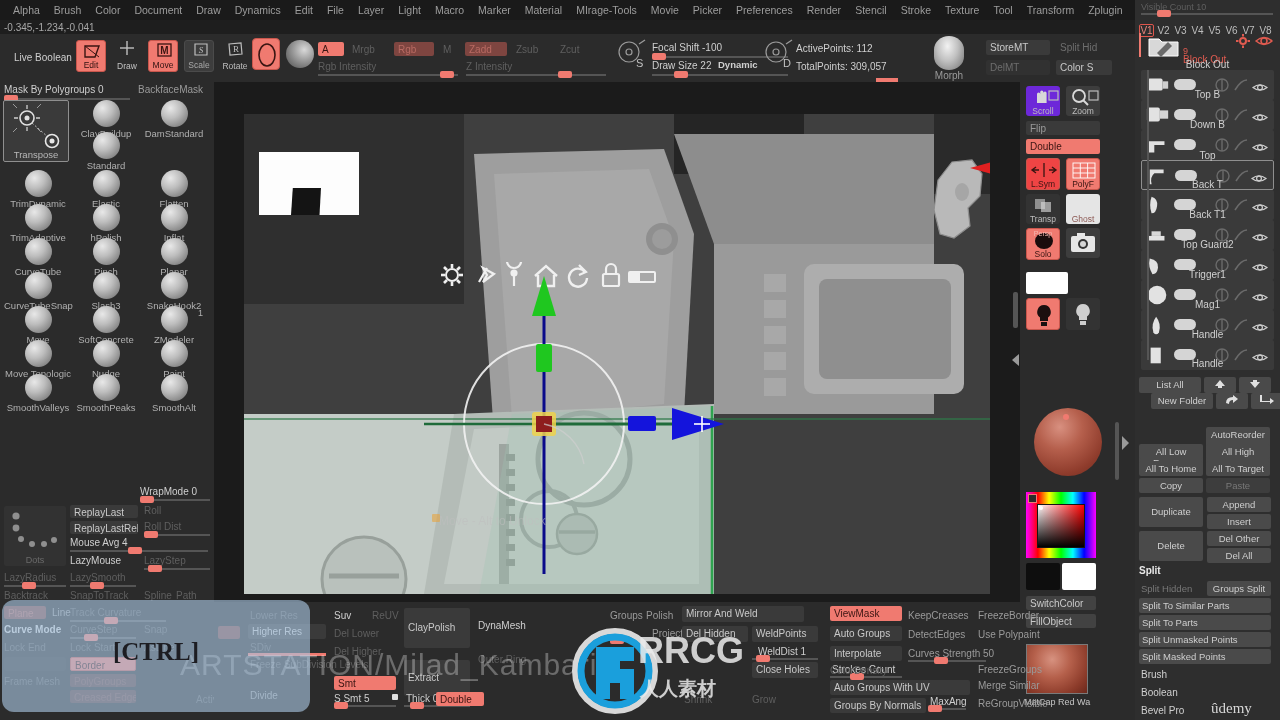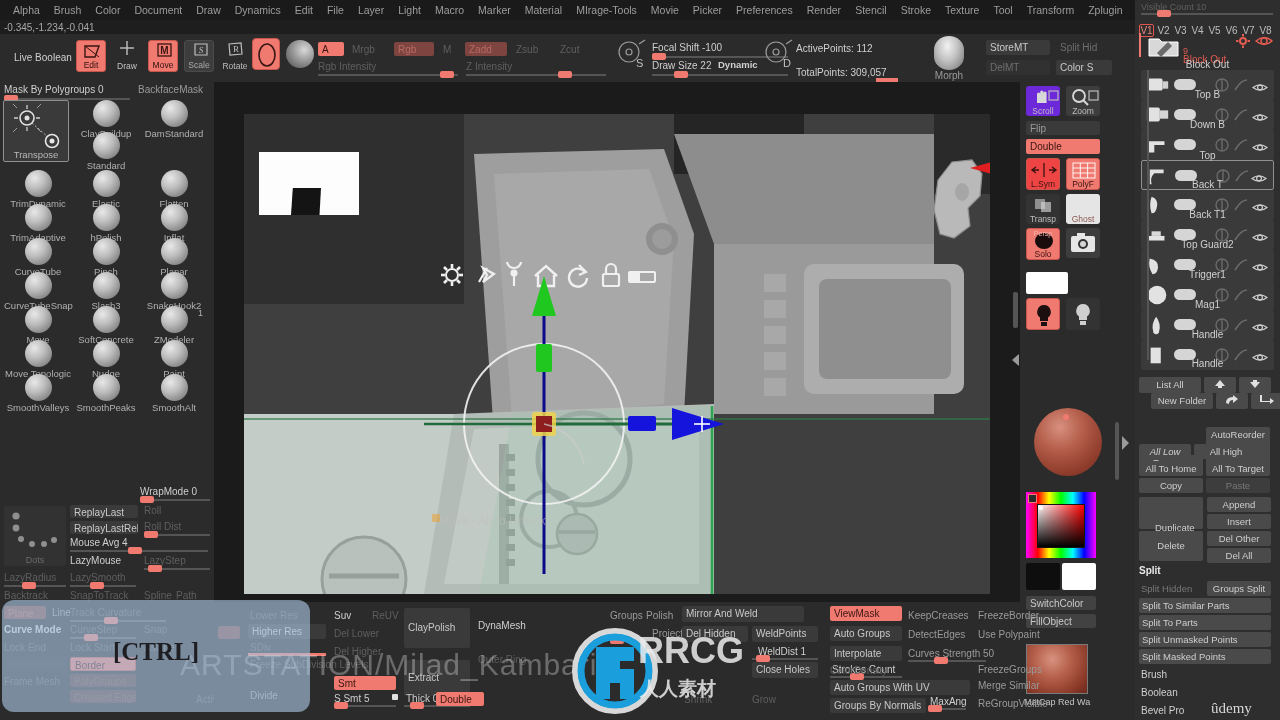--- a/index.html
+++ b/index.html
@@ -208,21 +208,21 @@
     <div style="position:absolute;left:718px;top:25px;font-size:9.5px;font-weight:bold;color:#d0d0d0;">Dynamic</div>
 
     <svg width="36" height="32" viewBox="0 0 36 32" style="position:absolute;left:762px;top:4px;">
       <circle cx="14" cy="14" r="10" fill="none" stroke="#9a9a9a" stroke-width="1.2"></circle>
       <circle cx="14" cy="14" r="3" fill="none" stroke="#9a9a9a" stroke-width="1.2"></circle>
       <path d="M24 6 L30 2" stroke="#9a9a9a" stroke-width="1.4"></path>
       <text x="21" y="29" font-size="11" fill="#c0c0c0" font-family="Liberation Sans, sans-serif">D</text>
     </svg>
 
     <div style="position:absolute;left:796px;top:9px;" class="lbl bright">ActivePoints: 112</div>
-    <div style="position:absolute;left:796px;top:27px;margin-top:6px;" class="lbl bright">TotalPoints: 309,057</div>
+    <div style="position:absolute;left:796px;top:27px;" class="lbl bright">TotalPoints: 309,057</div>
 
     <div style="position:absolute;left:934px;top:2px;width:30px;height:34px;border-radius:50%/40%;
       background:radial-gradient(ellipse at 45% 30%, #f2f2f2 0%, #c0c0c0 45%, #6f6f6f 100%);"></div>
     <div style="position:absolute;left:934px;top:36px;width:30px;text-align:center;" class="lbl">Morph</div>
 
     <div class="btn" style="position:absolute;left:986px;top:6px;width:64px;height:15px;">StoreMT</div>
     <div class="btn dim" style="position:absolute;left:986px;top:26px;width:64px;height:15px;">DelMT</div>
     <div class="btn dim" style="position:absolute;left:1056px;top:6px;width:56px;height:15px;background:none;">Split Hid</div>
     <div class="btn" style="position:absolute;left:1056px;top:26px;width:56px;height:15px;">Color S</div>
 
@@ -1007,32 +1007,32 @@
             <path d="M3 0 L3 6 L11 6 L11 3 L15 6 L11 9 L11 7 L1 7 L1 0 Z" fill="#e0e0e0"></path>
           </svg>
       </div>
     </div>
 
     <div class="sbrow" style="left:4px;top:427px;">
       <div class="sbbtn" style="width:64px;margin-top:28px;">Rename</div>
       <div class="sbbtn" style="width:64px;">AutoReorder</div>
     </div>
     <div class="sbrow" style="left:4px;top:444px;">
-      <div class="sbbtn" style="width:52px;font-style:italic;">All Low</div>
+      <div class="sbbtn" style="width:64px;">All Low</div>
       <div class="sbbtn" style="width:64px;">All High</div>
     </div>
     <div class="sbrow" style="left:4px;top:461px;">
       <div class="sbbtn" style="width:64px;">All To Home</div>
       <div class="sbbtn" style="width:64px;">All To Target</div>
     </div>
     <div class="sbrow" style="left:4px;top:478px;">
       <div class="sbbtn" style="width:64px;">Copy</div>
       <div class="sbbtn dim" style="width:64px;">Paste</div>
     </div>
-    <div class="sbbtn" style="position:absolute;left:4px;top:497px;width:64px;height:30px;line-height:30px;padding:16px;">Duplicate</div>
+    <div class="sbbtn" style="position:absolute;left:4px;top:497px;width:64px;height:30px;line-height:30px;padding:0;">Duplicate</div>
     <div class="sbbtn" style="position:absolute;left:72px;top:497px;width:64px;">Append</div>
     <div class="sbbtn" style="position:absolute;left:72px;top:514px;width:64px;">Insert</div>
     <div class="sbbtn" style="position:absolute;left:4px;top:531px;width:64px;height:30px;line-height:30px;padding:0;">Delete</div>
     <div class="sbbtn" style="position:absolute;left:72px;top:531px;width:64px;">Del Other</div>
     <div class="sbbtn" style="position:absolute;left:72px;top:548px;width:64px;">Del All</div>
 
     <div style="position:absolute;left:4px;top:565px;font-size:10px;font-weight:bold;color:#e8e8e8;">Split</div>
     <div class="sbbtn dim" style="position:absolute;left:4px;top:581px;width:64px;background:none;text-align:left;padding-left:2px;">Split Hidden</div>
     <div class="sbbtn" style="position:absolute;left:72px;top:581px;width:64px;">Groups Split</div>
     <div class="sbbtn" style="position:absolute;left:4px;top:598px;width:132px;text-align:left;padding-left:3px;">Split To Similar Parts</div>

